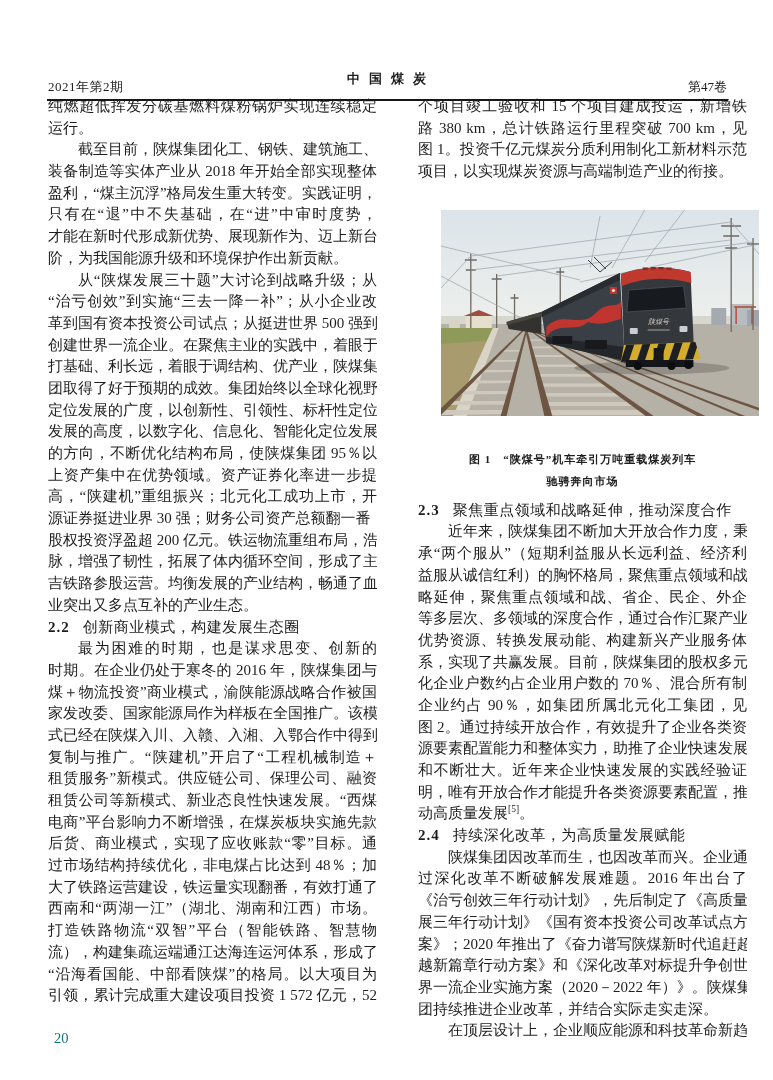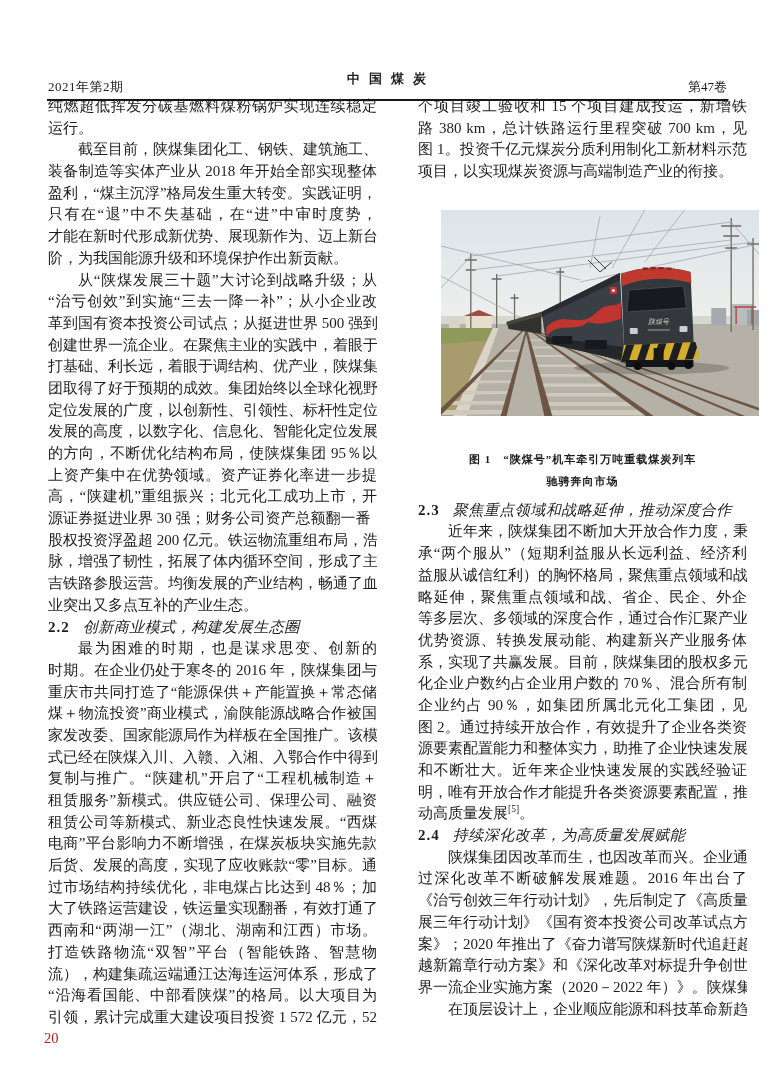--- a/index.html
+++ b/index.html
@@ -13,29 +13,29 @@
   .h-rule{position:absolute;left:47px;right:45px;top:99px;height:2px;background:#161616;}
   
   .col{position:absolute;top:96px;width:329px;}
   .col-left{left:48px;}
   .col-right{left:398px;margin-left:20px;}
   .line{font-size:15px;height:21.7px;line-height:21.7px;white-space:nowrap;overflow:hidden;}
   .just{text-align:justify;text-align-last:justify;text-justify:inter-character;}
   .endl{text-align:left;}
   .ind{text-indent:30px;}
   .heading .hnum{font-weight:bold;margin-right:13px;letter-spacing:1px;font-style:normal;}
-  .heading .htit{font-style:italic;letter-spacing:.5px;}
+  .heading .htit{letter-spacing:.5px;}
   sup{font-size:9.5px;line-height:0;}
   
   .photo{margin:15px 0 0 11px;width:318px;height:206px;padding:12px;}
   .photo svg{display:block;width:318px;height:206px;}
   .caption{text-align:center;font-weight:bold;font-size:11px;line-height:22px;letter-spacing:1px;}
   .caption.first{margin-top:20px;}
   .rbot{margin-top:8px;}
-  .pagenum{position:absolute;left:44px;top:1030px;font-size:14.5px;color:#b91c1c;}
+  .pagenum{position:absolute;left:54px;top:1030px;font-size:14.5px;color:#0f766e;}
 </style>
 </head>
 <body>
 
 <div class="page">
 
   <span class="h-issue">2021年第2期</span>
   <div class="h-journal">中国煤炭</div>
   <span class="h-vol">第47卷</span>
   <div class="h-rule"></div>
@@ -61,29 +61,28 @@
       <div class="line just">上资产集中在优势领域。资产证券化率进一步提</div>
       <div class="line just">高，“陕建机”重组振兴；北元化工成功上市，开</div>
       <div class="line just">源证券挺进业界 30 强；财务公司资产总额翻一番；</div>
       <div class="line just">股权投资浮盈超 200 亿元。铁运物流重组布局，浩</div>
       <div class="line just">脉，增强了韧性，拓展了体内循环空间，形成了主</div>
       <div class="line just">吉铁路参股运营。均衡发展的产业结构，畅通了血</div>
       <div class="line endl">业突出又多点互补的产业生态。</div>
       <div class="line heading"><span class="hnum">2.2</span><span class="htit">创新商业模式，构建发展生态圈</span></div>
       <div class="line just ind">最为困难的时期，也是谋求思变、创新的</div>
       <div class="line just">时期。在企业仍处于寒冬的 2016 年，陕煤集团与</div>
-      <div class="line just">重庆市共同打造了“能源保供＋产能置换＋常态储</div>
       <div class="line just">煤＋物流投资”商业模式，渝陕能源战略合作被国</div>
       <div class="line just">家发改委、国家能源局作为样板在全国推广。该模</div>
       <div class="line just">式已经在陕煤入川、入赣、入湘、入鄂合作中得到</div>
       <div class="line just">复制与推广。“陕建机”开启了“工程机械制造＋</div>
       <div class="line just">租赁服务”新模式。供应链公司、保理公司、融资</div>
       <div class="line just">租赁公司等新模式、新业态良性快速发展。“西煤</div>
       <div class="line just">电商”平台影响力不断增强，在煤炭板块实施先款</div>
-      <div class="line just">后货、发展的高度，实现了应收账款“零”目标。通</div>
+      <div class="line just">后货、商业模式，实现了应收账款“零”目标。通</div>
       <div class="line just">过市场结构持续优化，非电煤占比达到 48％；加</div>
       <div class="line just">大了铁路运营建设，铁运量实现翻番，有效打通了</div>
       <div class="line just">西南和“两湖一江”（湖北、湖南和江西）市场。</div>
       <div class="line just">打造铁路物流“双智”平台（智能铁路、智慧物</div>
       <div class="line just">流），构建集疏运端通江达海连运河体系，形成了</div>
       <div class="line just">“沿海看国能、中部看陕煤”的格局。以大项目为</div>
       <div class="line just">引领，累计完成重大建设项目投资 1 572 亿元，52</div>
     </div>
 
   <div class="col col-right">
@@ -236,18 +235,19 @@
         <div class="line just">明，唯有开放合作才能提升各类资源要素配置，推</div>
         <div class="line endl"><span>动高质量发展</span><sup>[5]</sup><span>。</span></div>
         <div class="line heading"><span class="hnum">2.4</span><span class="htit">持续深化改革，为高质量发展赋能</span></div>
         <div class="line just ind">陕煤集团因改革而生，也因改革而兴。企业通</div>
         <div class="line just">过深化改革不断破解发展难题。2016 年出台了</div>
         <div class="line just">《治亏创效三年行动计划》，先后制定了《高质量发</div>
         <div class="line just">展三年行动计划》《国有资本投资公司改革试点方</div>
         <div class="line just">案》；2020 年推出了《奋力谱写陕煤新时代追赶超</div>
         <div class="line just">越新篇章行动方案》和《深化改革对标提升争创世</div>
         <div class="line just">界一流企业实施方案（2020－2022 年）》。陕煤集</div>
+        <div class="line endl">团持续推进企业改革，并结合实际走实走深。</div>
         <div class="line just ind">在顶层设计上，企业顺应能源和科技革命新趋</div>
       </div>
   </div>
 
   <div class="pagenum">20</div>
 </div>
 
 </body></html>

